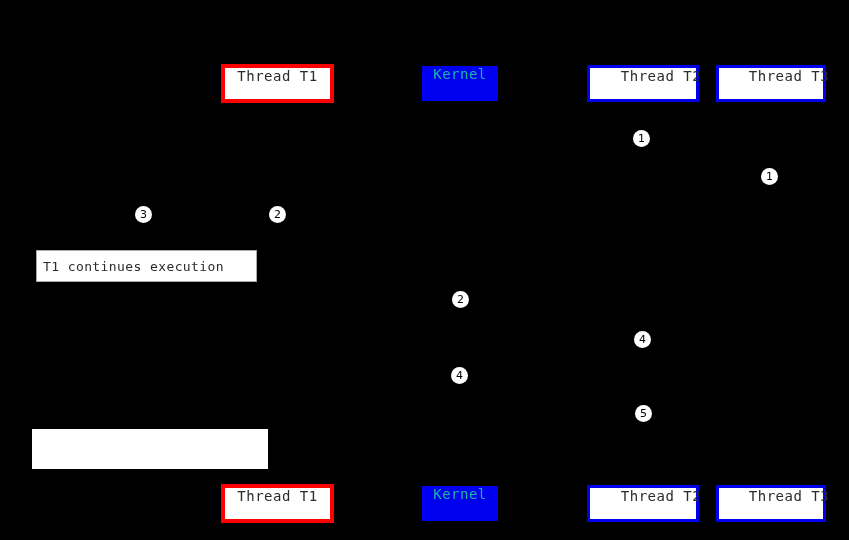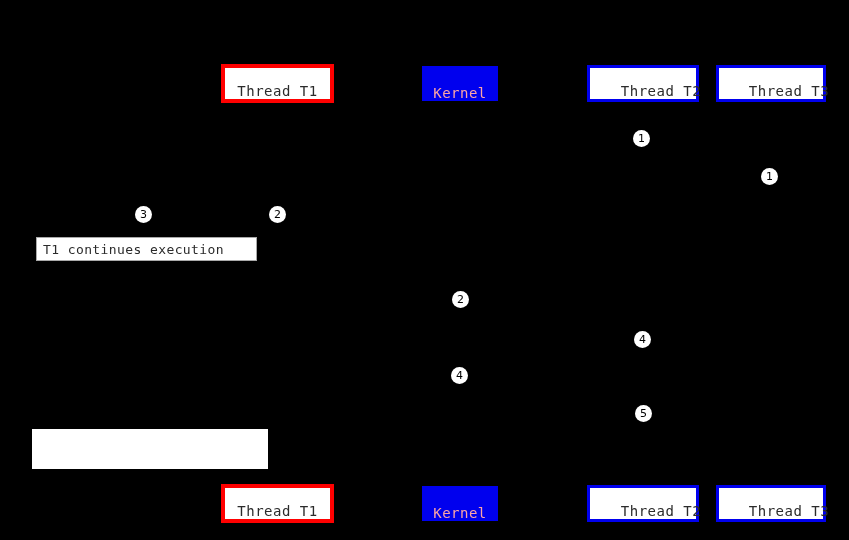--- a/index.html
+++ b/index.html
@@ -18,41 +18,41 @@
     width: 849px;
     height: 540px;
     background: #000000;
   }
 
   
   .participant {
     position: absolute;
     box-sizing: border-box;
     display: flex;
-    align-items: flex-end;
+    align-items: flex-start;
     justify-content: center;
     font-family: "DejaVu Sans Mono", "Liberation Mono", monospace;
     font-size: 14px;
     letter-spacing: 0.5px;
     white-space: nowrap;
   }
   .participant.thread {
     background: #ffffff;
     color: #2b2b2b;
   }
   .participant.red-border {
     border: 4px solid #ff0000;
   }
   .participant.blue-border {
     border: 3px solid #0000ee;
     padding-left: 36px;
   }
   .participant.kernel {
     background: #0000ee;
-    color: #fca5a5;
+    color: #14b8a6;
     border: 0;
   }
 
   
   .lifeline {
     position: absolute;
     width: 1px;
     background: #000000;
   }
 
@@ -127,21 +127,21 @@
   </div>
 
   <div class="participant thread blue-border" style="left:587px; top:485px; width:112px; height:37px;">
     <span>Thread T2</span>
   </div>
 
   <div class="participant thread blue-border" style="left:716px; top:485px; width:110px; height:37px;">
     <span>Thread T3</span>
   </div>
 
-  <div class="note" style="left:36px; top:237px; width:221px; height:24px;">
+  <div class="note" style="left:36px; top:250px; width:221px; height:32px;">
     <span class="note-text">T1 continues execution</span>
   </div>
 
   <div class="note blank" style="left:32px; top:429px; width:236px; height:40px;">
     <span class="note-text"></span>
   </div>
 
   <div class="marker" style="left:633px; top:130px;">1</div>
 
   <div class="marker" style="left:761px; top:168px;">1</div>

